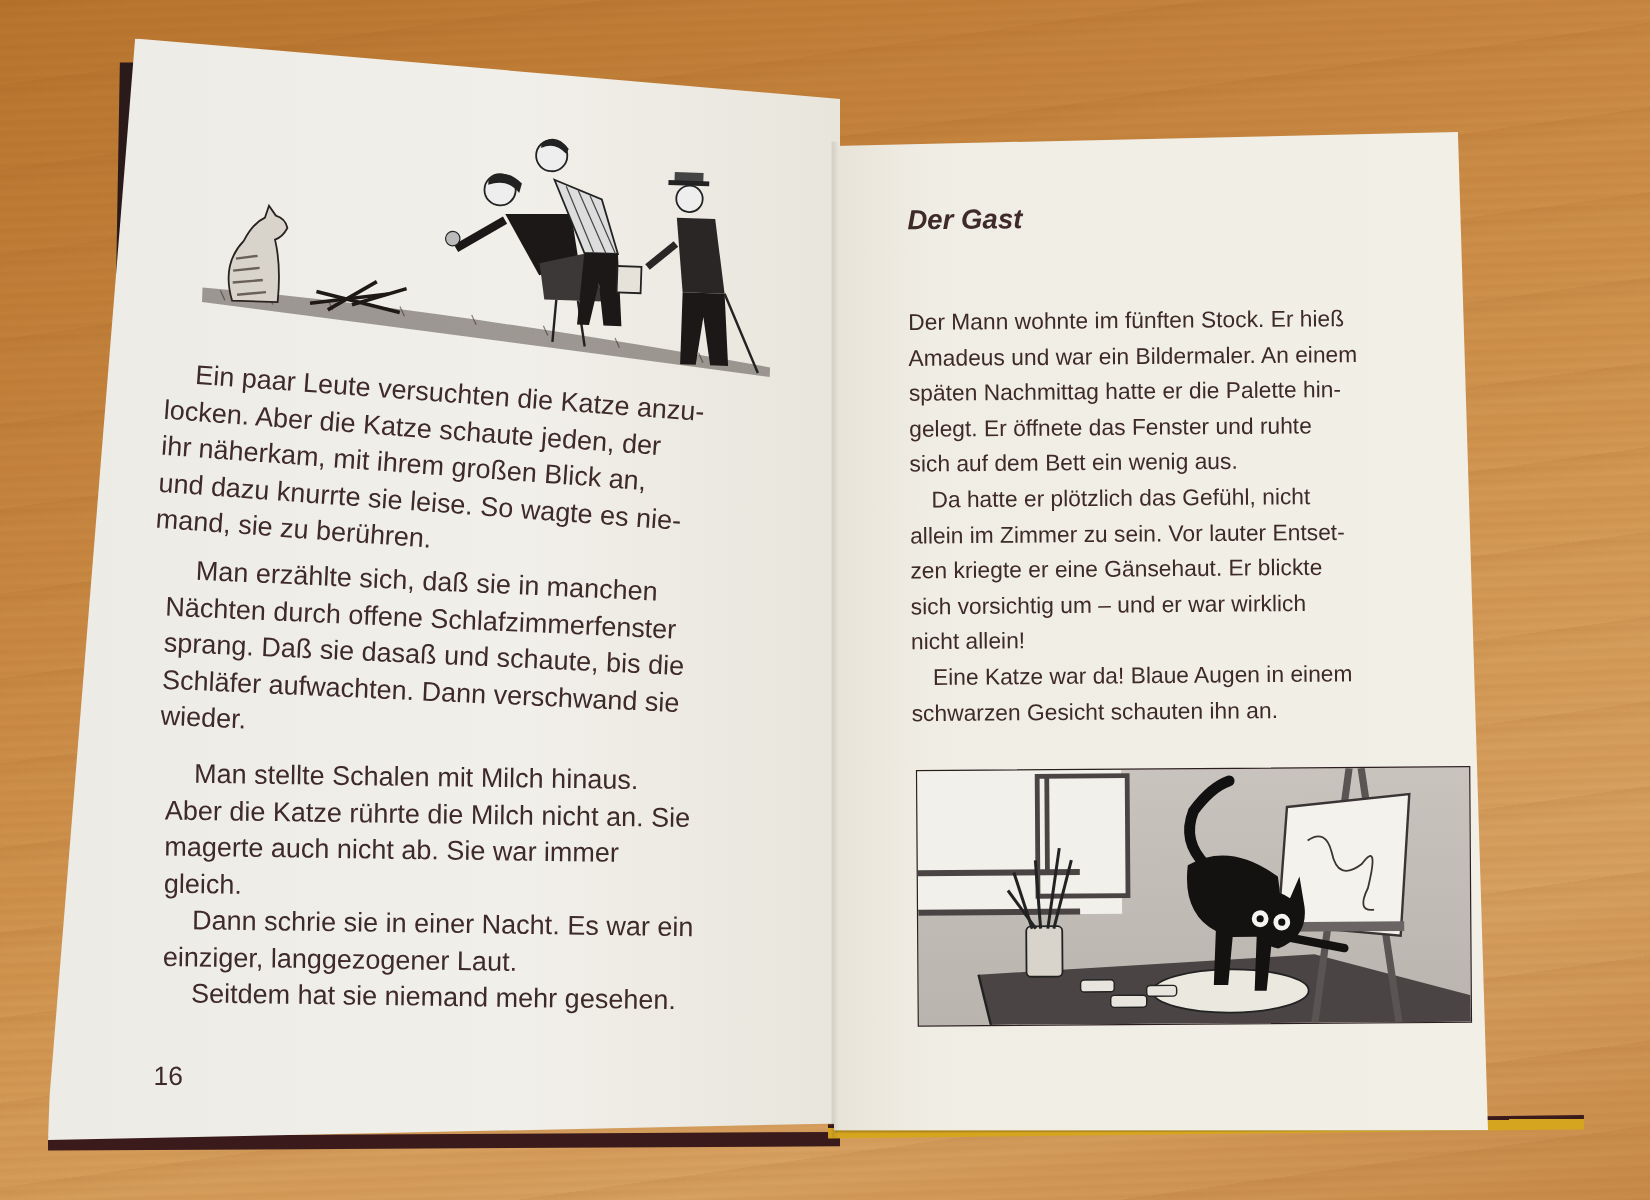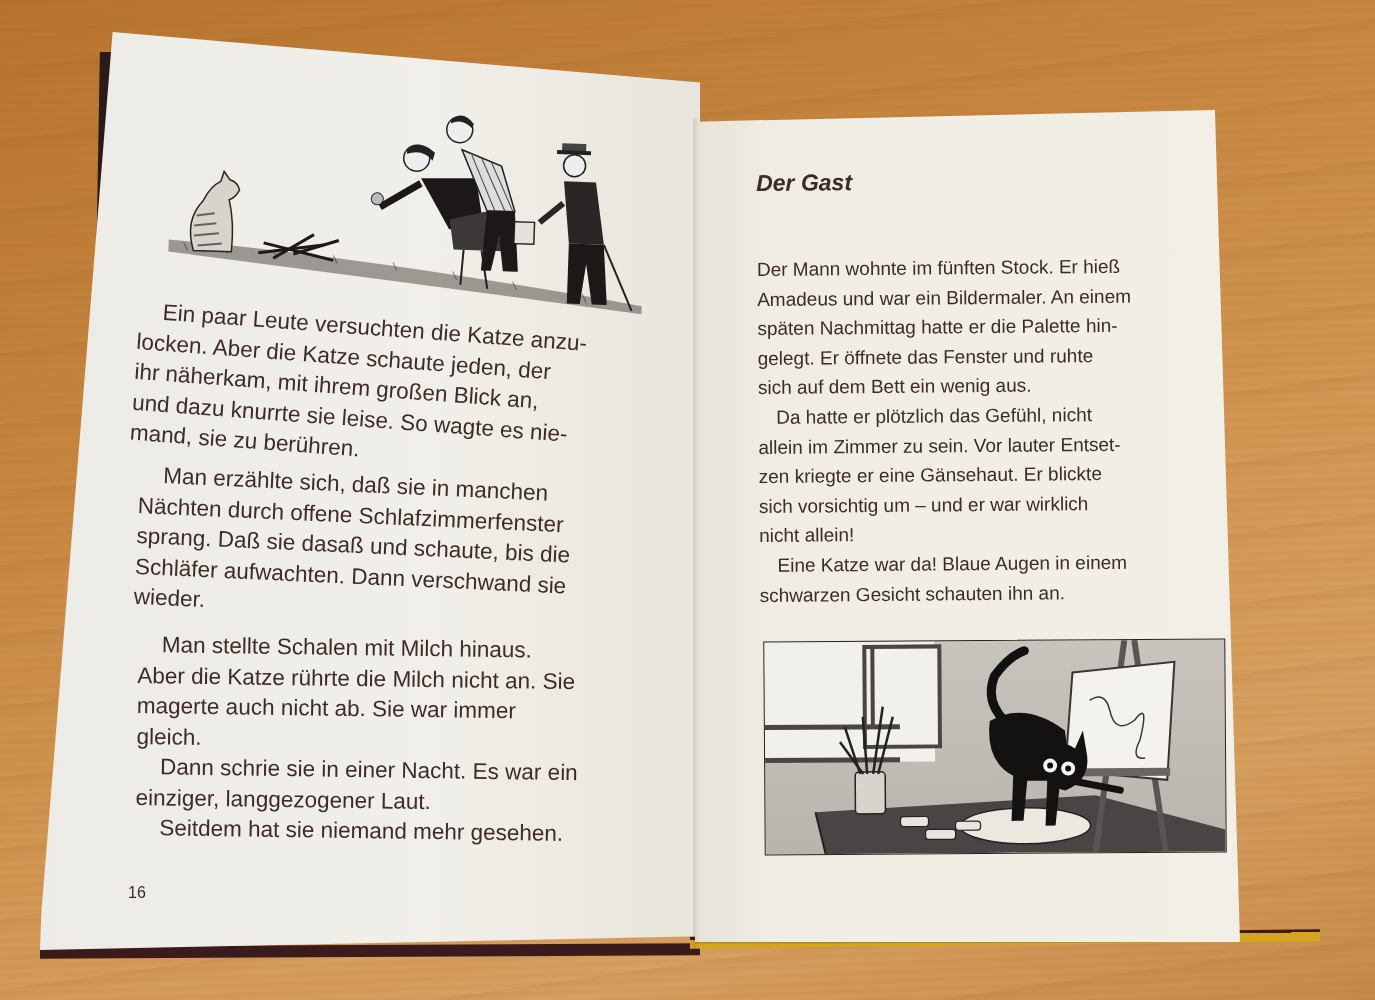--- a/index.html
+++ b/index.html
@@ -55,21 +55,21 @@
     .left-block {
       left: 140px; top: 296px; width: 510px; transform: rotate(4.2deg);
     }
     .left-block2 {
       left: 140px; top: 460px; width: 520px; transform: rotate(2.6deg);
     }
     .left-block3 {
       left: 138px; top: 630px; width: 520px; transform: rotate(0.8deg);
     }
     .page-number {
-      position: absolute; left: 128px; top: 884px; font-size: 16px; color: #3e2a28;
+      position: absolute; left: 128px; top: 884px; font-size: 22px; color: #3e2a28;
     }
     .right-text {
       position: absolute; left: 756px; top: 170px; width: 460px; color: #3e2a28;
       transform: rotate(-0.5deg); transform-origin: left top;
     }
     .chapter-title {
       font-style: italic; font-size: 23px; margin: 0 0 58px 0;
     }
     .right-text p { margin: 0; font-size: 19px; line-height: 29.6px; }
     .right-text .indent { text-indent: 18px; }

